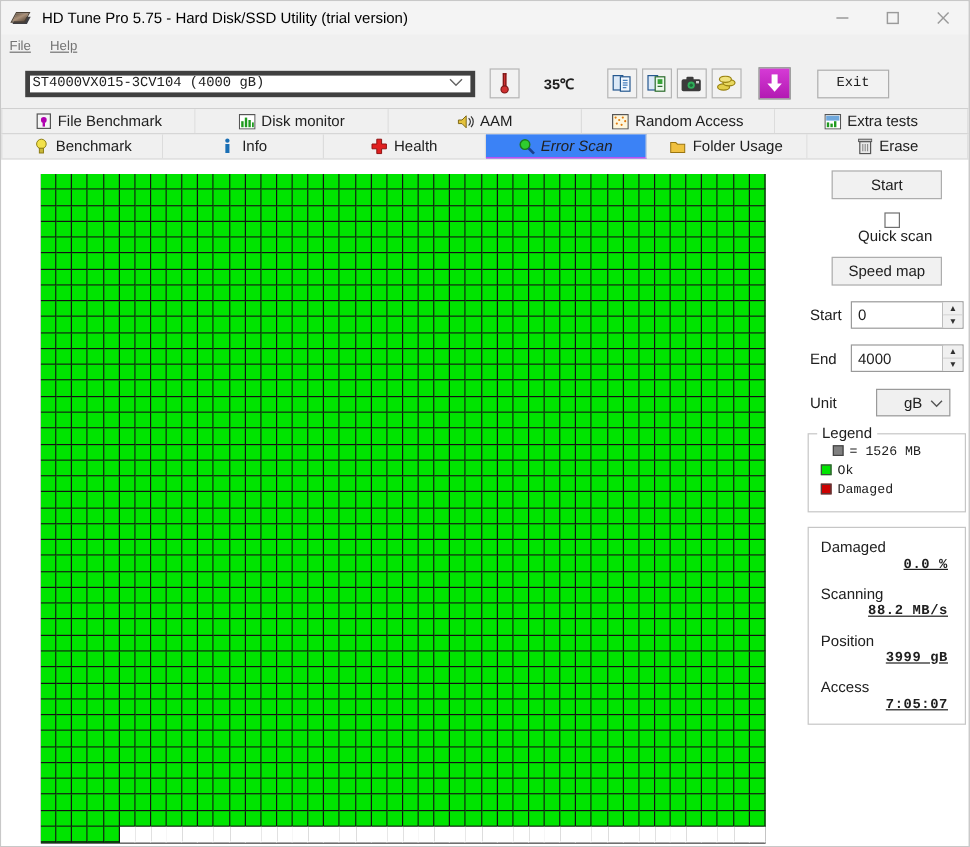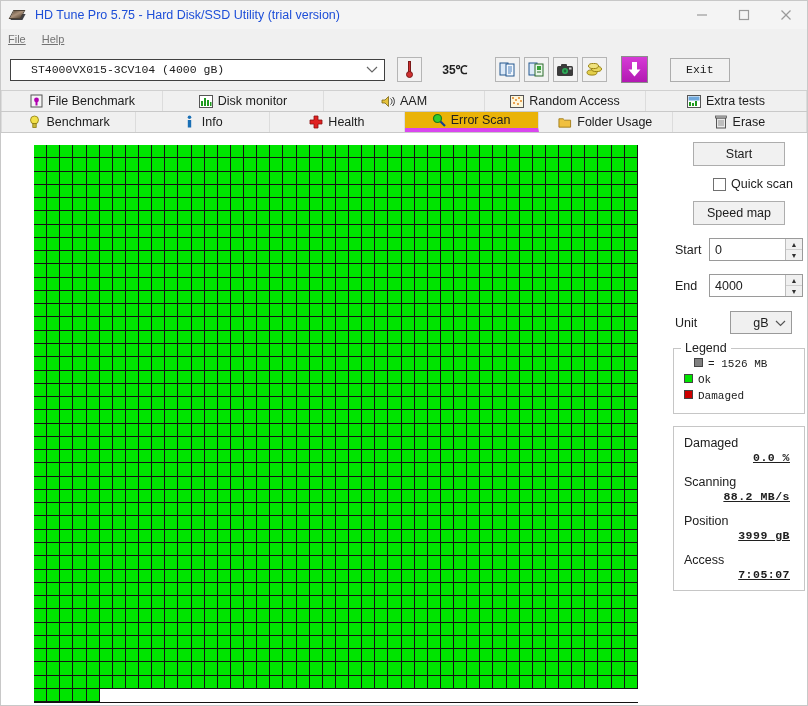--- a/index.html
+++ b/index.html
@@ -41,21 +41,21 @@
   }
   .title-icon .disk2 {
     position: absolute; left: 5px; top: 10px;
     width: 12px; height: 6px;
     background: #3f3f44;
     transform: skewX(-28deg);
   }
   .title-text {
     margin-left: 4px;
     font-size: 12.5px;
-    color: #1d4ed8;
+    color: #000000;
     white-space: nowrap;
   }
   .winbtns { margin-left: auto; display: flex; height: 28px; }
   .winbtn {
     width: 42px; height: 28px;
     display: flex; align-items: center; justify-content: center;
     color: #9a9a9a;
   }
   .winbtn svg { display: block; }
 
@@ -77,28 +77,28 @@
   
   .toolbar {
     height: 42px;
     background: #f0f0f0;
     display: flex; align-items: center;
     border-bottom: 1px solid #d0d0d0;
     flex: 0 0 auto;
     position: relative;
   }
   .combo {
-    margin-left: 9px;
+    margin-left: 20px;
     width: 375px; height: 22px;
     background: #ffffff;
-    border: 1px solid #404040;
+    border: 4px solid #404040;
     display: flex; align-items: center;
     font-family: "Liberation Mono", monospace;
     font-size: 11.5px;
-    padding-left: 20px;
+    padding-left: 2px;
     position: relative;
   }
   .combo .arrow {
     position: absolute; right: 6px; top: 50%;
     transform: translateY(-50%);
     color: #606060;
   }
   .temp-btn {
     margin-left: 12px;
     width: 25px; height: 25px;
@@ -164,23 +164,24 @@
     display: flex; align-items: center; justify-content: center;
     gap: 5px;
     background: #f0f0f0;
     border-right: 1px solid #dcdcdc;
     font-size: 12.5px;
     position: relative;
     white-space: nowrap;
   }
   .tab:first-child { border-left: 1px solid #dcdcdc; }
   .tab.active {
-    background: #eab308;
-    border-bottom: 4px solid #d946ef;
+    background: #3b82f6;
+    border-bottom: 1px solid #d946ef;
     z-index: 3;
+    font-style: italic;
   }
   .tab .ticon {
     width: 14px; height: 14px;
     display: inline-flex; align-items: center; justify-content: center;
     flex: 0 0 auto;
   }
 
   
   .content {
     flex: 1 1 auto;
@@ -223,22 +224,23 @@
     width: 92px; height: 24px;
     margin: 0 auto;
     border: 1px solid #adadad;
     background: #f1f1f1;
     display: flex; align-items: center; justify-content: center;
     font-size: 12.5px;
   }
   .btn-start { margin-top: 5px; }
   .chk-row {
     display: flex; align-items: center;
-    margin: 11px 0 0 40px;
+    margin: 11px 0 0 14px;
     font-size: 12.5px;
+    flex-direction: column;
   }
   .chkbox {
     width: 13px; height: 13px;
     border: 1px solid #707070;
     background: #ffffff;
     margin-right: 5px;
     flex: 0 0 auto;
   }
   .btn-speedmap { margin-top: 10px; }
 

